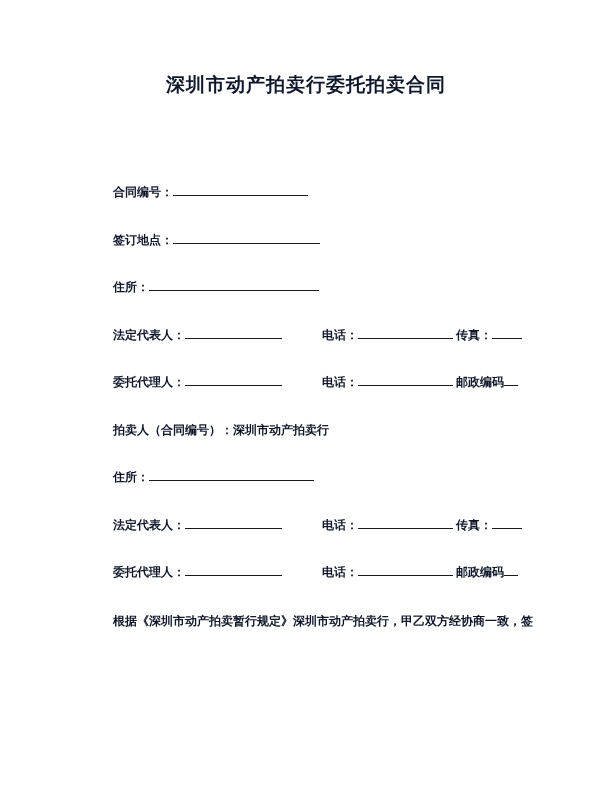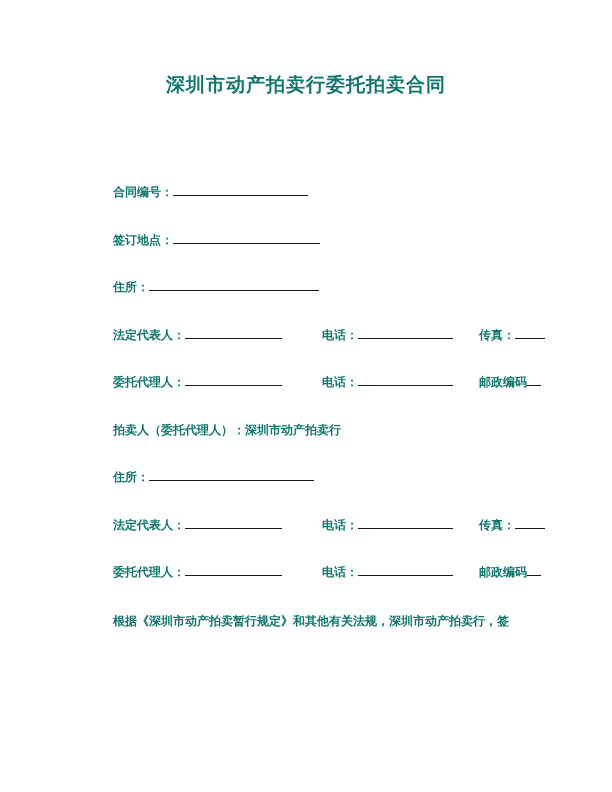--- a/index.html
+++ b/index.html
@@ -8,21 +8,21 @@
     background: #ffffff;
   }
   .page {
     position: relative;
     width: 612px;
     height: 792px;
     margin: 0 auto;
     background: #ffffff;
     overflow: hidden;
     font-family: "Liberation Serif", "DejaVu Serif", serif;
-    color: #0f766e;
+    color: #0f172a;
   }
   .doc-title {
     margin-top: 72px;
     text-align: center;
     font-size: 19px;
     font-weight: bold;
     letter-spacing: 1px;
     line-height: 26px;
   }
   .content {
@@ -34,21 +34,21 @@
   }
   .row {
     margin-bottom: 34.5px;
     height: 13px;
     white-space: nowrap;
   }
   .seg {
     display: inline-block;
   }
   .seg.mid { margin-left: 22px; padding-left: 15px; }
-  .seg.right { margin-left: 23px; }
+  .seg.right { }
   .label {
     display: inline-block;
   }
   .blank {
     display: inline-block;
     height: 11px;
     border-bottom: 1px solid #1a1a1a;
     vertical-align: baseline;
   }
   .w135 { width: 135px; }
@@ -116,21 +116,21 @@
       <span class="seg mid">
         <span class="label">电话：</span><span class="blank w95"></span>
       </span>
       <span class="seg right">
         <span class="label">邮政编码</span><span class="blank w14"></span>
       </span>
     </div>
 
     <div class="row">
       <span class="seg">
-        <span class="label">拍卖人（委托代理人）：深圳市动产拍卖行</span>
+        <span class="label">拍卖人（合同编号）：深圳市动产拍卖行</span>
       </span>
     </div>
 
     <div class="row">
       <span class="seg">
         <span class="label">住所：</span><span class="blank w165"></span>
       </span>
     </div>
 
     <div class="row">
@@ -150,16 +150,16 @@
         <span class="label">委托代理人：</span><span class="blank w97"></span>
       </span>
       <span class="seg mid">
         <span class="label">电话：</span><span class="blank w95"></span>
       </span>
       <span class="seg right">
         <span class="label">邮政编码</span><span class="blank w14"></span>
       </span>
     </div>
 
-    <p class="paragraph">根据《深圳市动产拍卖暂行规定》和其他有关法规，深圳市动产拍卖行，签</p>
+    <p class="paragraph">根据《深圳市动产拍卖暂行规定》深圳市动产拍卖行，甲乙双方经协商一致，签</p>
 
   </div>
 </div>
 
 </body></html>

